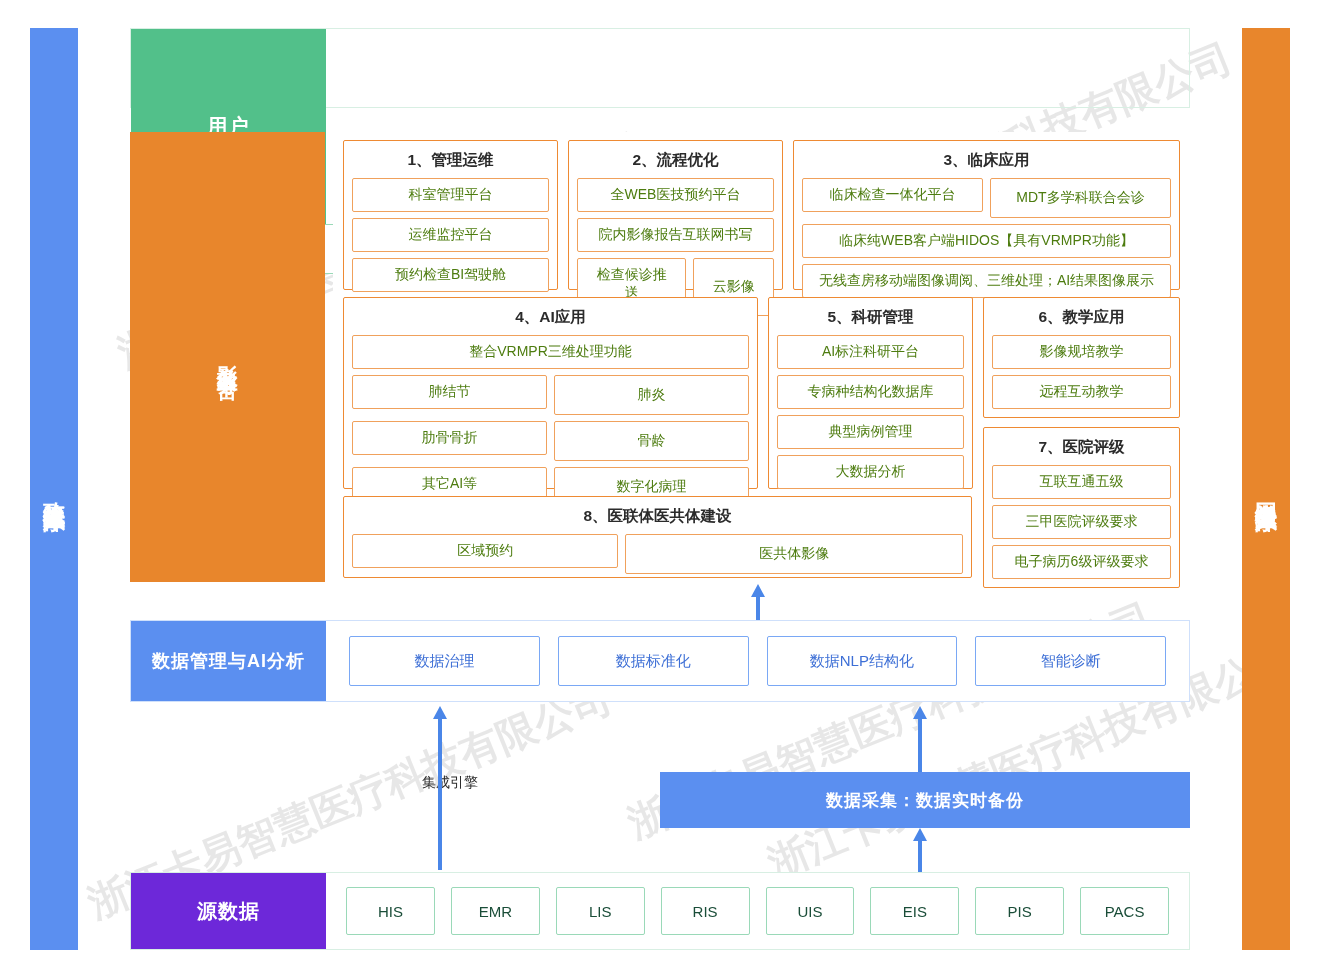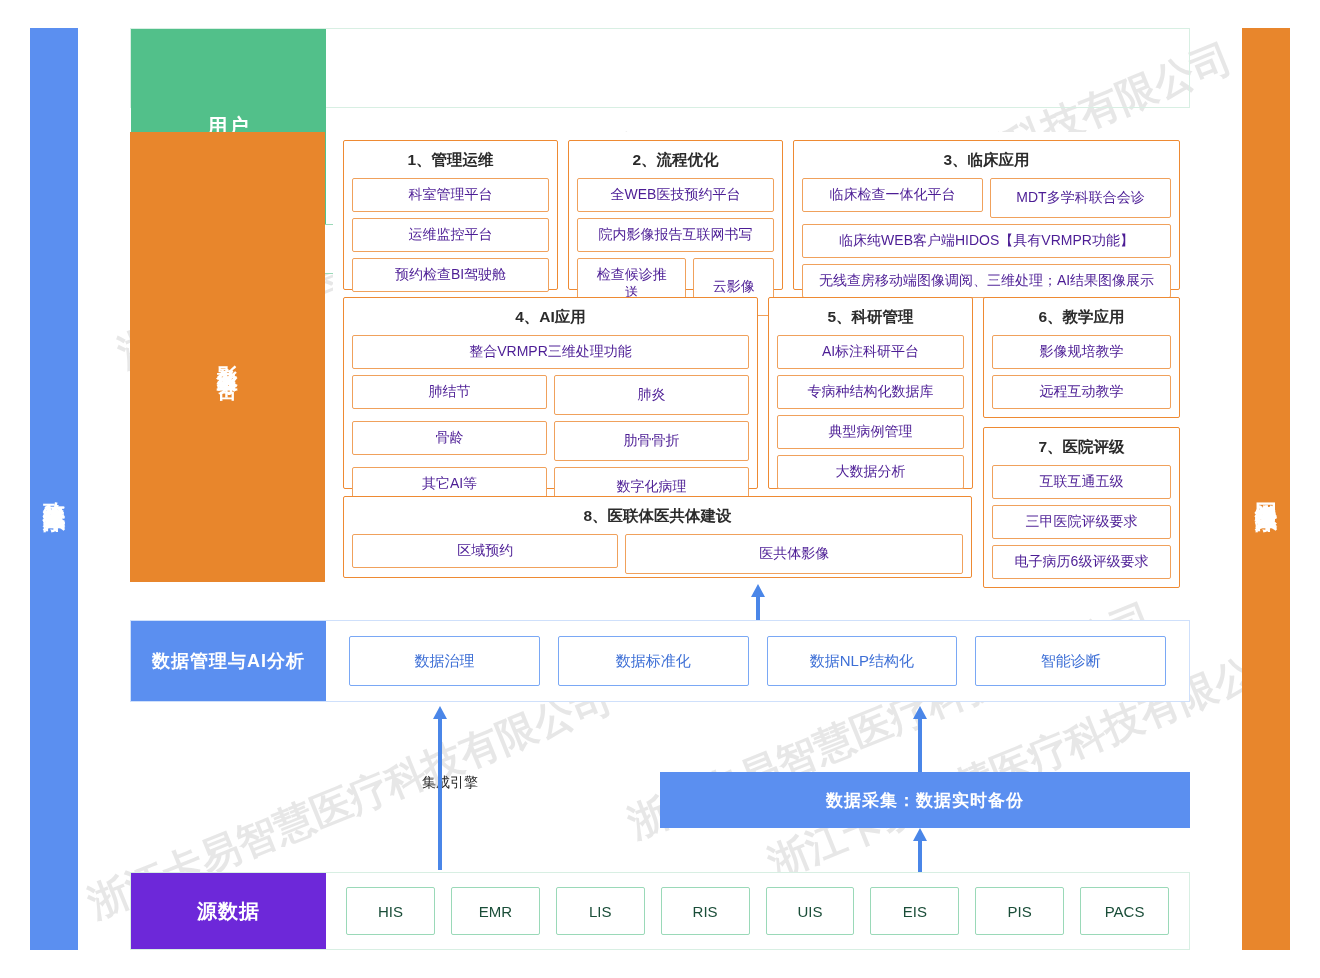--- a/index.html
+++ b/index.html
@@ -60,21 +60,21 @@
   }
   #platform-band .band-body {
     align-items:stretch; flex-direction:column; padding:8px 10px 10px 10px;
     background:#ffffff; gap:7px;margin-left:8px;
   }
 
   .obox { border:1.6px solid #ee8a33; border-radius:2px; background:#fff; padding:6px 8px 8px 8px; }
   .obox-title { text-align:center; color:#2b2b2b; font-size:15.5px; font-weight:700; margin:3px 0 7px; }
   .ocell {
     border:1.4px solid #f0a15c; border-radius:2px; background:#fff;
-    color:#4c1d95; font-size:14px; text-align:center;
+    color:#4d7c0f; font-size:14px; text-align:center;
     padding:7px 13px; margin-bottom:6px;
     display:flex; align-items:center; justify-content:center;
   }
   .ocell:last-child { margin-bottom:0; }
   .orow { display:flex; gap:7px; }
   .orow > .ocell { flex:1; }
 
   .plat-row { display:flex; gap:10px; }
   .plat-row.r1 { height:150px; }
   .plat-row.r2 { height:192px; }
@@ -269,22 +269,22 @@
 
           <div class="obox col-ai">
             <div class="obox-title">4、AI应用</div>
             <div class="cells">
               <div class="ocell">整合VRMPR三维处理功能</div>
               <div class="orow">
                 <div class="ocell">肺结节</div>
                 <div class="ocell">肺炎</div>
               </div>
               <div class="orow">
+                <div class="ocell">肋骨骨折</div>
                 <div class="ocell">骨龄</div>
-                <div class="ocell">肋骨骨折</div>
               </div>
               <div class="orow">
                 <div class="ocell">其它AI等</div>
                 <div class="ocell">数字化病理</div>
               </div>
             </div>
           </div>
 
           <div class="obox col-res">
             <div class="obox-title">5、科研管理</div>

